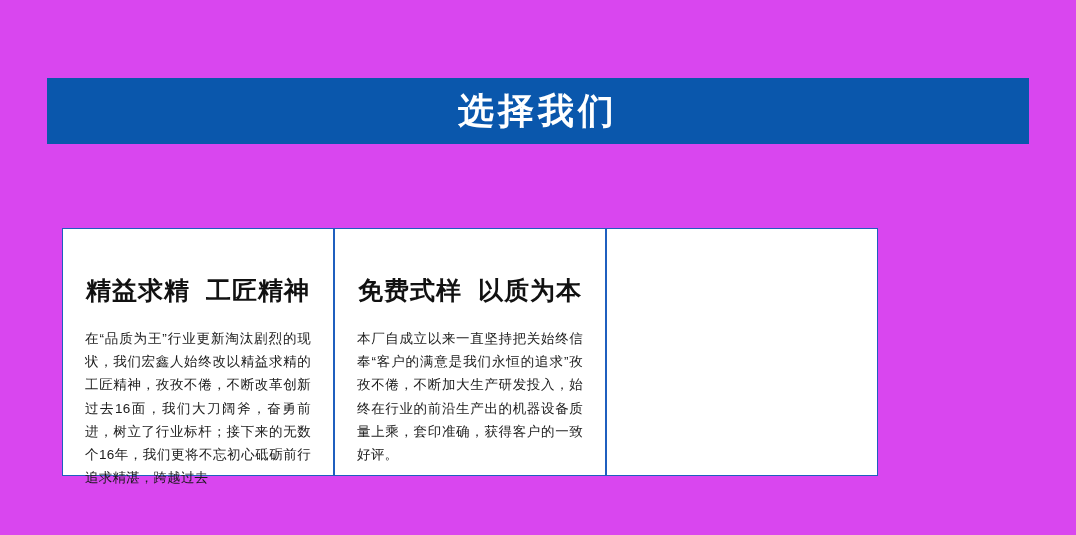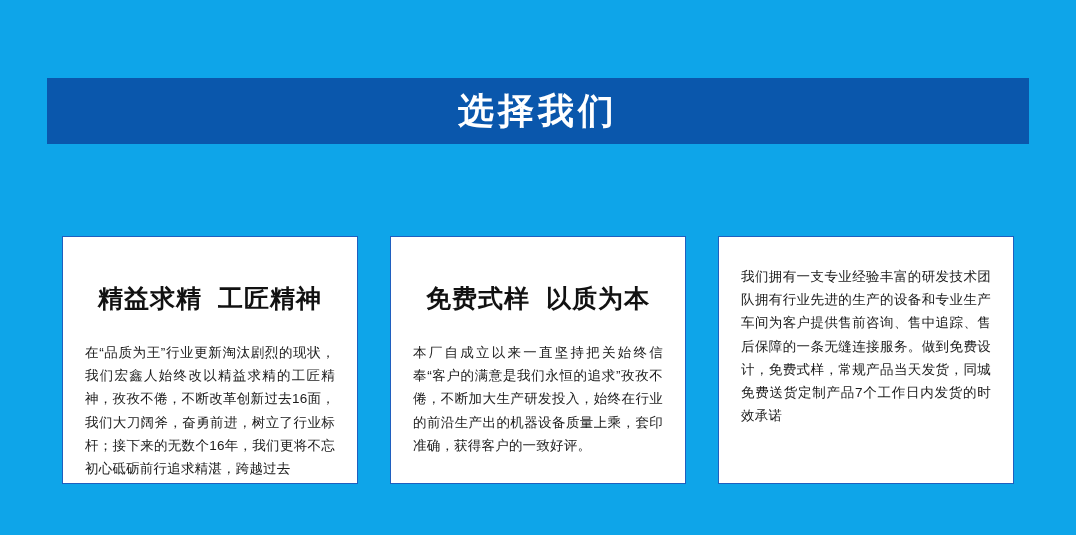--- a/index.html
+++ b/index.html
@@ -10,21 +10,21 @@
     width: 1076px;
     height: 535px;
     background: #ffffff;
     font-family: "Liberation Sans", sans-serif;
     overflow: hidden;
   }
   .page {
     position: relative;
     width: 1076px;
     height: 535px;
-    background: #0ea5e9;
+    background: #d946ef;
   }
   .banner {
     position: absolute;
     left: 47px;
     top: 78px;
     width: 982px;
     height: 66px;
     background: #0a57ac;
     display: flex;
     align-items: center;
@@ -34,22 +34,22 @@
     color: #ffffff;
     font-size: 36px;
     font-weight: bold;
     letter-spacing: 4px;
     font-family: "Liberation Sans", sans-serif;
     line-height: 1;
   }
   .cards {
     position: absolute;
     left: 62px;
-    top: 236px;
-    width: 952px;
+    top: 228px;
+    width: 816px;
     display: flex;
     justify-content: space-between;
     border-radius: 11px;
   }
   .card {
     width: 296px;
     height: 248px;
     box-sizing: border-box;
     border: 1px solid #1f5fbf;
     background: #ffffff;
@@ -61,21 +61,21 @@
     margin-top: 46px;
     font-size: 25px;
     font-weight: bold;
     color: #111111;
     text-align: center;
     letter-spacing: 1px;
     white-space: pre;
     line-height: 1.2;
   }
   .card-body {
-    margin-top: 28px;
+    margin-top: 22px;
     font-size: 13.5px;
     color: #1a1a1a;
     line-height: 1.72;
     text-align: justify;
     text-justify: inter-ideograph;
     letter-spacing: 0.2px;
     white-space: pre-wrap;
   }
   .card:nth-child(1) .card-body,
   .card:nth-child(2) .card-body {
@@ -97,17 +97,16 @@
       <div class="card-title">精益求精  工匠精神</div>
       <div class="card-body">在“品质为王”行业更新淘汰剧烈的现状，我们宏鑫人始终改以精益求精的工匠精神，孜孜不倦，不断改革创新过去16面，我们大刀阔斧，奋勇前进，树立了行业标杆；接下来的无数个16年，我们更将不忘初心砥砺前行追求精湛，跨越过去</div>
     </div>
 
     <div class="card">
       <div class="card-title">免费式样  以质为本</div>
       <div class="card-body">本厂自成立以来一直坚持把关始终信奉“客户的满意是我们永恒的追求”孜孜不倦，不断加大生产研发投入，始终在行业的前沿生产出的机器设备质量上乘，套印准确，获得客户的一致好评。</div>
     </div>
 
     <div class="card">
-      <div class="card-body">我们拥有一支专业经验丰富的研发技术团队拥有行业先进的生产的设备和专业生产车间为客户提供售前咨询、售中追踪、售后保障的一条无缝连接服务。做到免费设计，免费式样，常规产品当天发货，同城免费送货定制产品7个工作日内发货的时效承诺</div>
     </div>
 
   </div>
 </div>
 
 </body></html>

